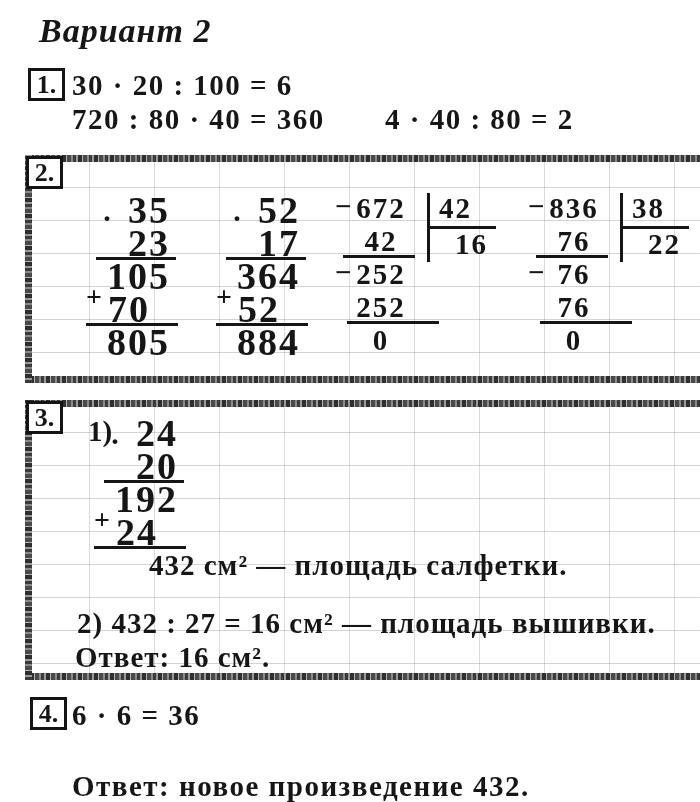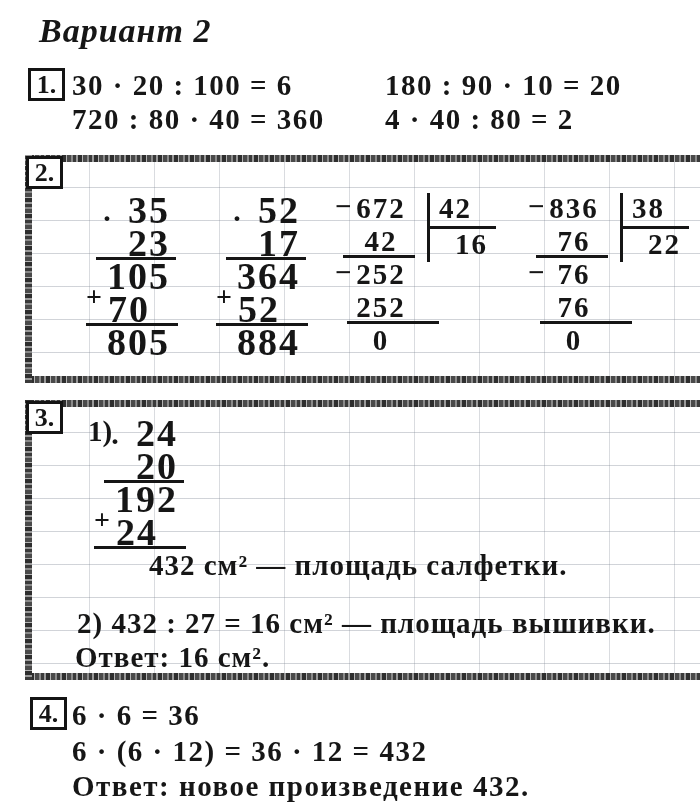--- a/index.html
+++ b/index.html
@@ -76,21 +76,20 @@
 </style>
 </head>
 <body>
 
 <div class="page">
 
   <h1 class="title">Вариант 2</h1>
 
   <div class="labelbox" style="left:28px;top:68px">1.</div>
   <div class="expr" style="left:72px;top:70px">30 · 20 : 100 = 6</div>
-  <div class="expr" style="left:385px;top:70px">180 : 90 · 10 = 20</div>
   <div class="expr" style="left:72px;top:104px">720 : 80 · 40 = 360</div>
   <div class="expr" style="left:385px;top:104px">4 · 40 : 80 = 2</div>
 
   <div class="gridbox" style="left:25px;top:155px;width:675px;height:228px">
     <div class="grit grit-top"></div>
     <div class="grit grit-bottom"></div>
     <div class="grit grit-left"></div>
     <div class="labelbox" style="left:1px;top:1px">2.</div>
 
     <div class="mult" style="left:45px;top:40px">
@@ -219,16 +218,15 @@
       </div>
       <div class="m-row m-resline">432 см² — площадь салфетки.</div>
     </div>
 
     <div class="textline" style="left:52px;top:208px">2) 432 : 27 = 16 см² — площадь вышивки.</div>
     <div class="textline" style="left:50px;top:242px">Ответ: 16 см².</div>
   </div>
 
   <div class="labelbox" style="left:30px;top:697px">4.</div>
   <div class="expr" style="left:72px;top:700px">6 · 6 = 36</div>
-  <div class="expr" style="left:72px;top:736px">6 · (6 · 12) = 36 · 12 = 432</div>
   <div class="expr" style="left:72px;top:771px">Ответ: новое произведение 432.</div>
 
 </div>
 
 </body></html>

